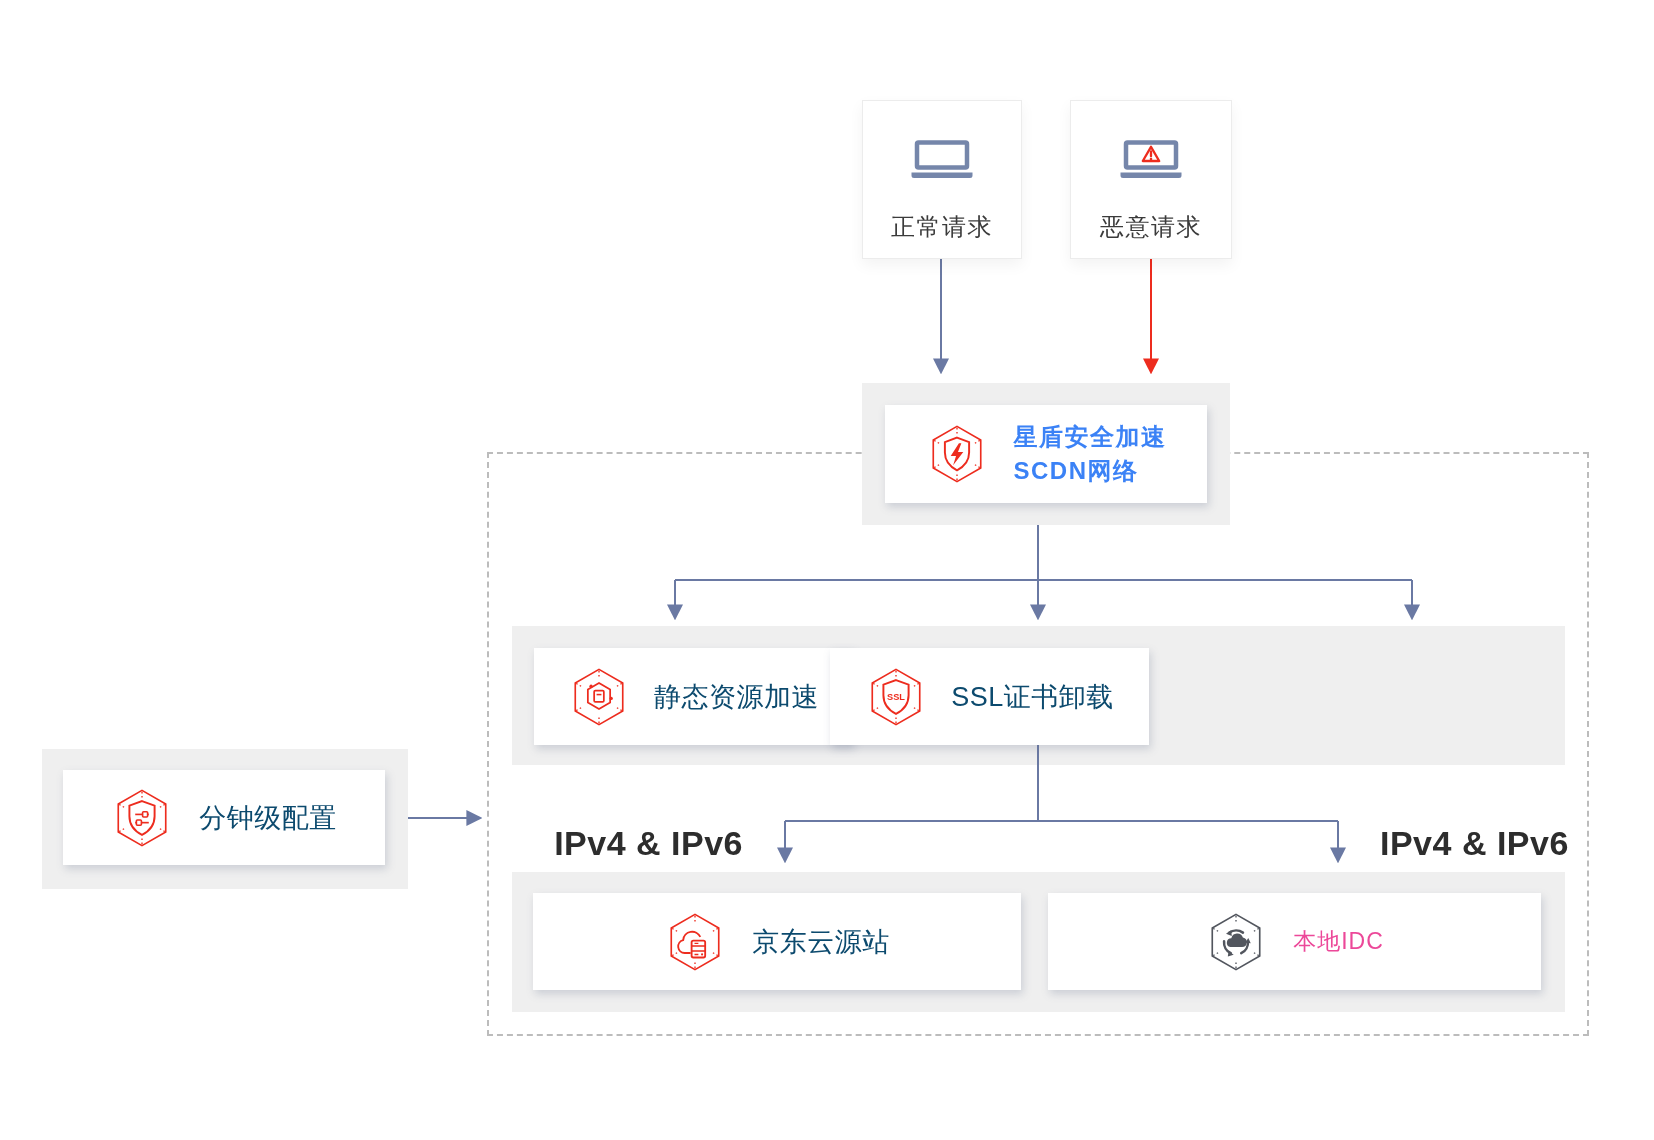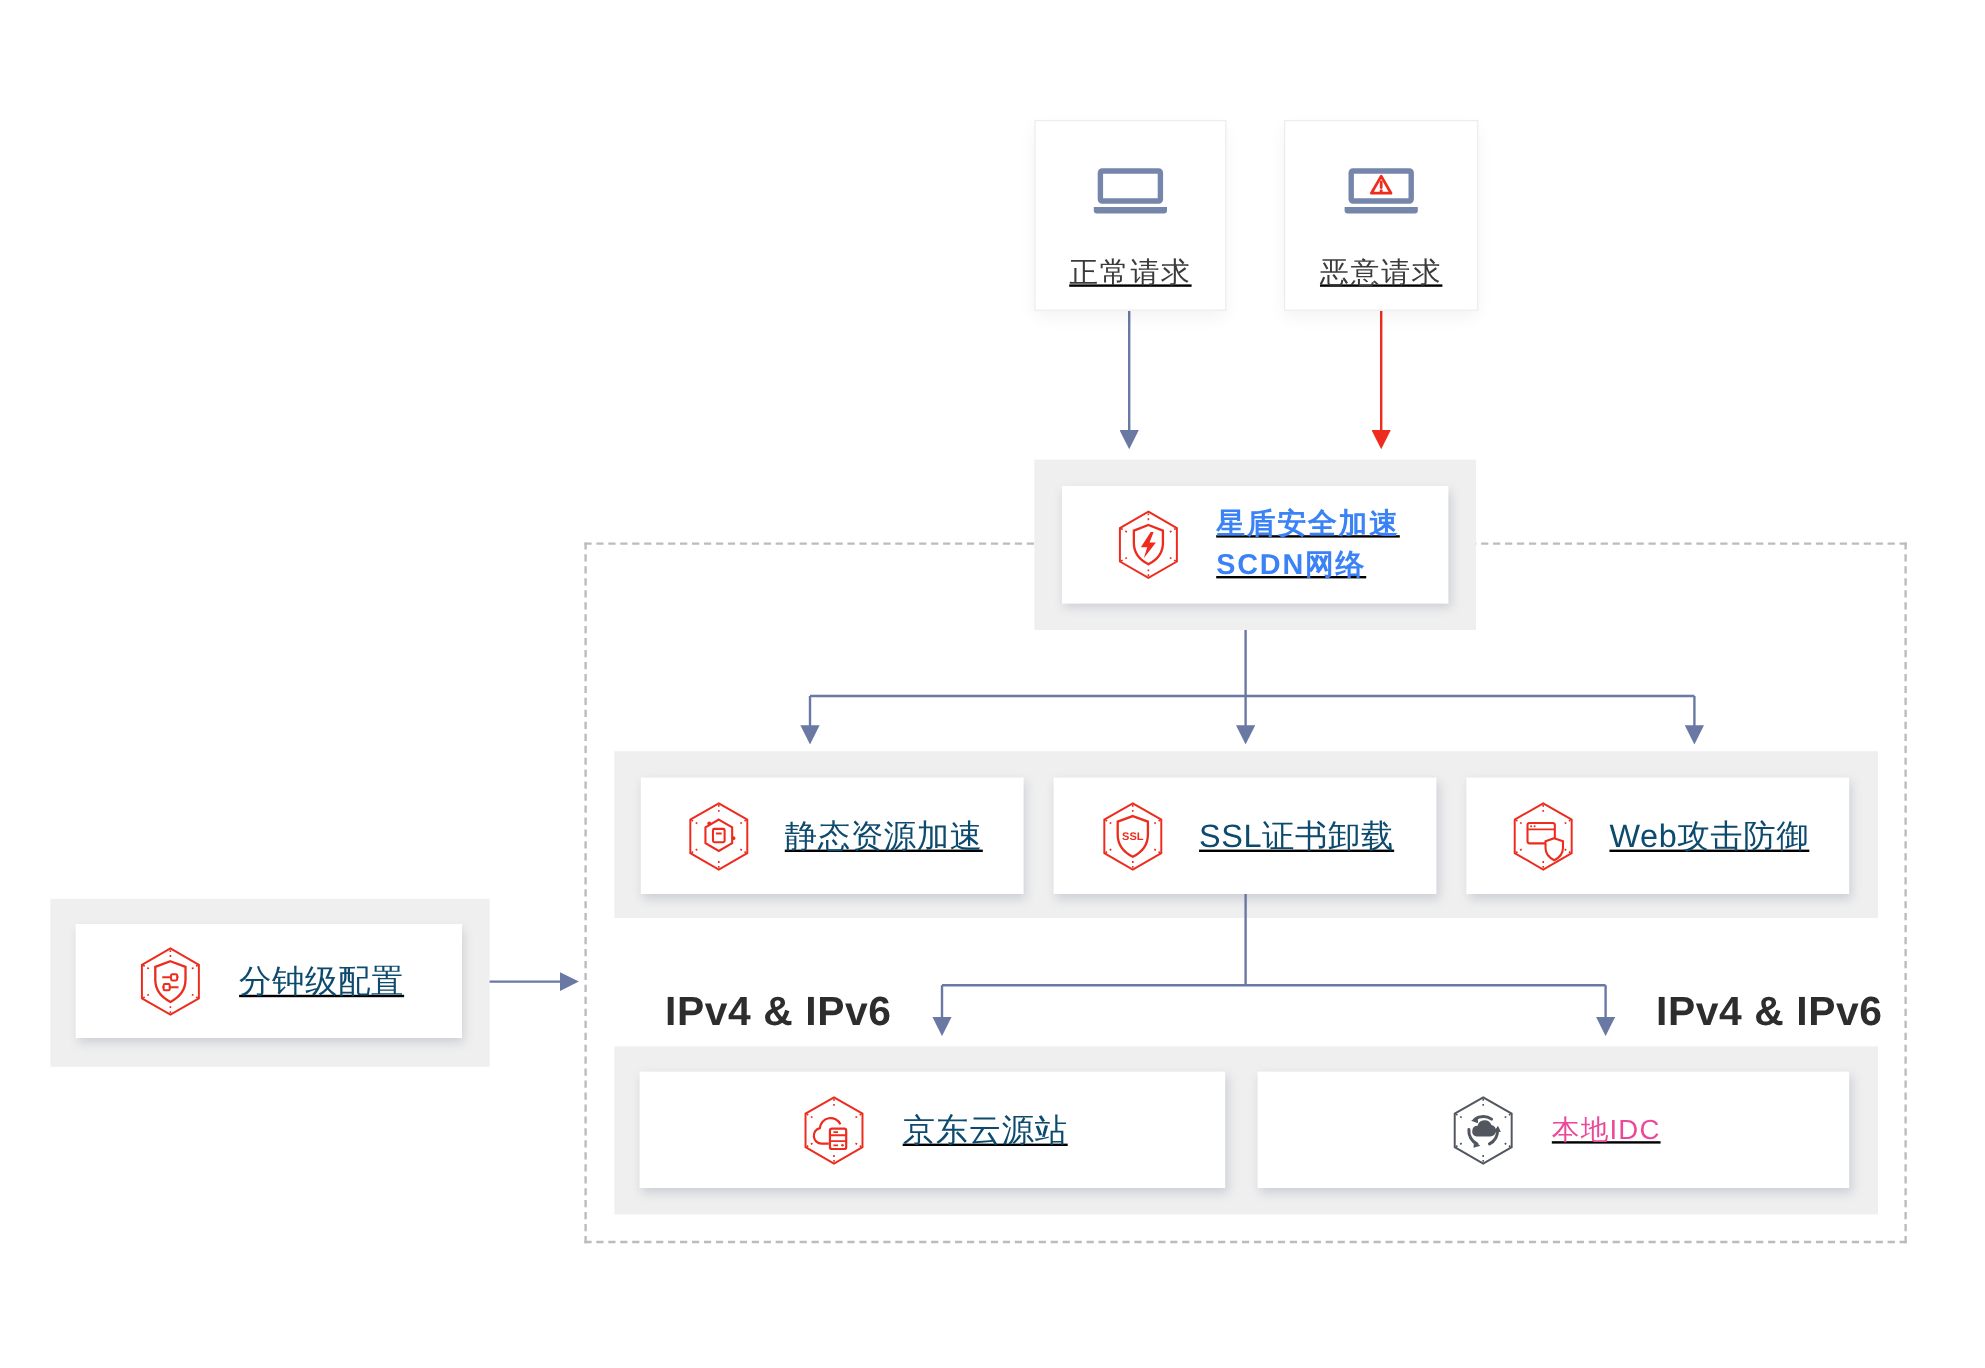--- a/index.html
+++ b/index.html
@@ -12,31 +12,31 @@
   .band{position:absolute;background:#efefef;z-index:1;}
   #band-scdn{left:862px;top:383px;width:368px;height:142px;}
   #band-services{left:512px;top:626px;width:1053px;height:139px;}
   #band-origins{left:512px;top:872px;width:1053px;height:140px;}
   #band-config{left:42px;top:749px;width:366px;height:140px;}
   
   #connectors{position:absolute;left:0;top:0;z-index:2;pointer-events:none;}
   .ln{stroke:#6a79a3;stroke-width:2;fill:none;}
   .lnr{stroke:#ed2c1e;stroke-width:2;fill:none;}
   
-  .card{position:absolute;background:#fff;z-index:3;display:flex;align-items:center;justify-content:center;text-decoration:underline;}
+  .card{position:absolute;background:#fff;z-index:3;display:flex;align-items:center;justify-content:center;}
   .inner{box-shadow:2px 4px 8px rgba(100,110,140,.25);}
   .src{flex-direction:column;border:1px solid #ececec;box-shadow:0 6px 14px rgba(0,0,0,.05);
        justify-content:flex-start;padding-top:30px;box-sizing:border-box;}
   #node-normal{left:862px;top:100px;width:160px;height:159px;}
   #node-malicious{left:1070px;top:100px;width:162px;height:159px;}
   .src-label{font-size:24px;color:#3b3b3b;letter-spacing:1.5px;font-weight:500;margin-top:16px;}
   #node-scdn{left:885px;top:405px;width:322px;height:98px;gap:26px;}
   .scdn-text{font-size:24px;line-height:34px;font-weight:600;color:#3b82f6;letter-spacing:1.5px;text-align:left;}
   .svc{width:319px;height:97px;top:648px;gap:24px;}
-  #svc-static{left:534px;} #svc-ssl{left:878px;} #svc-web{left:1222px;}
+  #svc-static{left:534px;} #svc-ssl{left:830px;} #svc-web{left:1222px;}
   #node-config{left:63px;top:770px;width:322px;height:95px;gap:26px;}
   .origin{top:893px;height:97px;gap:26px;}
   #origin-jd{left:533px;width:488px;}
   #origin-idc{left:1048px;width:493px;}
   .label-red{font-size:27px;color:#0c4a6e;font-weight:500;letter-spacing:.5px;}
   .idc-label{font-size:23px;color:#ec4899;font-weight:400;letter-spacing:1px;}
   
   .ip-label{position:absolute;z-index:3;font-size:34px;font-weight:700;color:#2d2d2d;letter-spacing:.5px;}
   #ip-left{left:500px;top:824px;width:243px;text-align:right;}
   #ip-right{left:1380px;top:824px;width:240px;text-align:left;}
@@ -216,28 +216,20 @@
     <div class="label-red">静态资源加速</div>
   </div>
   <div class="card inner svc" id="svc-ssl">
     <span class="ic red-ic">
         <svg viewBox="0 0 64 64">
           <use href="#sym-ssl-shield-hexagon-icon"></use>
         </svg>
       </span>
     <div class="label-red">SSL证书卸载</div>
   </div>
-  <div class="card inner svc" id="svc-web">
-    <span class="ic red-ic">
-        <svg viewBox="0 0 64 64">
-          <use href="#sym-web-defense-hexagon-icon"></use>
-        </svg>
-      </span>
-    <div class="label-red">Web攻击防御</div>
-  </div>
 
   <div class="card inner" id="node-config">
     <span class="ic red-ic">
         <svg viewBox="0 0 64 64">
           <use href="#sym-config-shield-hexagon-icon"></use>
         </svg>
       </span>
     <div class="label-red">分钟级配置</div>
   </div>
 

